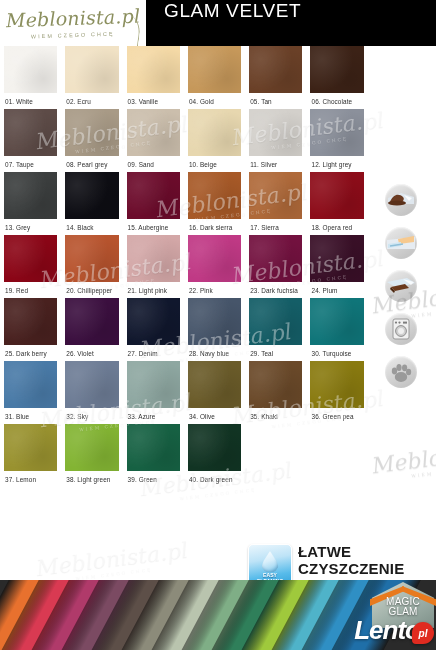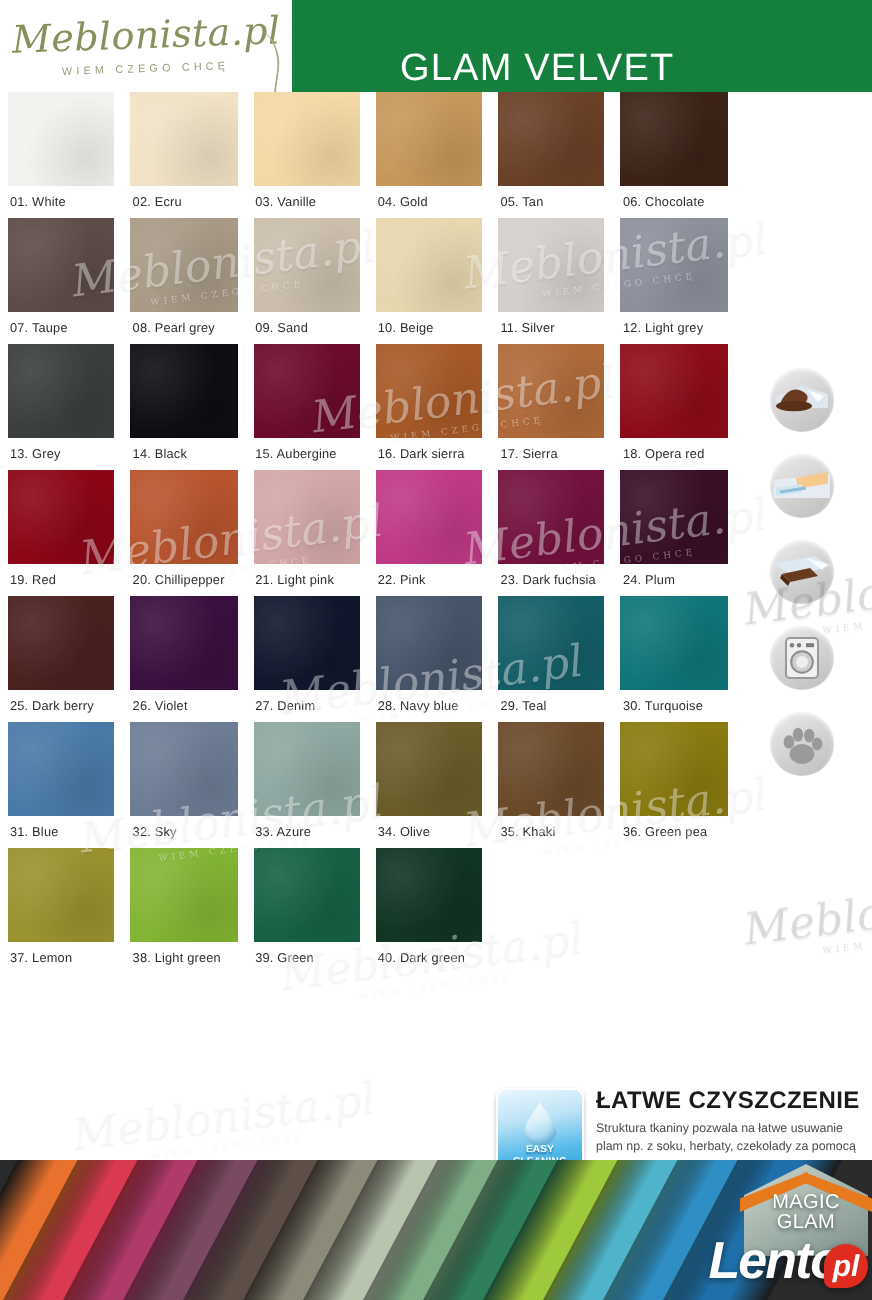--- a/index.html
+++ b/index.html
@@ -37,22 +37,22 @@
   }
   .brand-swoosh {
     position: absolute; right: 6px; bottom: -2px;
     width: 26px; height: 34px;
     border-right: 1.4px solid #a9ab82;
     border-radius: 0 60% 0 0;
     transform: rotate(8deg);
     pointer-events: none;
   }
   .title-bar {
-    flex: 1; background: #15803d;
-    display: flex; align-items: flex-end; padding-left: 36px;
+    flex: 1; background: #000000;
+    display: flex; align-items: flex-start;
   }
   .title-bar .title {
     color: #ffffff;
     font-size: 19px;
     letter-spacing: .6px;
     padding-left: 18px;
   }
 
   
   .main { position: relative; width: 436px; height: 534px; background:#fff; }
@@ -128,21 +128,21 @@
   .clean-badge .cb-text {
     position: absolute; left: 0; right: 0; bottom: 3.5px;
     text-align: center;
     font-size: 5px;
     font-weight: bold;
     color: #ffffff;
     letter-spacing: .1px;
     text-shadow: 0 1px 1px rgba(0,60,110,.6);
   }
   .clean-title {
-    font-size: 12px; font-weight: bold; color: #1b1b1b;
+    font-size: 15px; font-weight: bold; color: #1b1b1b;
     letter-spacing: .2px; line-height: 1.1;
   }
   .clean-desc {
     font-size: 6.2px; color: #4c4c4c;
     line-height: 1.55; margin-top: 2.5px;
   }
 
   
   .wm {
     position: absolute;
@@ -195,21 +195,21 @@
     position: absolute; right: 16px; bottom: 4px;
     font-size: 26px; font-weight: bold; font-style: italic;
     color: #ffffff; letter-spacing: -1px;
     text-shadow: 0 1px 3px rgba(0,0,0,.45);
   }
   .lento-pl {
     position: absolute; right: 2px; bottom: 6px;
     width: 22px; height: 22px;
     background: #e02b20;
     border-radius: 50% 50% 50% 4px;
-    color: #fff; font-size: 15px; font-weight: bold; font-style: italic;
+    color: #fff; font-size: 10px; font-weight: bold; font-style: italic;
     display: flex; align-items: center; justify-content: center;
     box-shadow: 0 1px 3px rgba(0,0,0,.4);
   }
 </style>
 </head>
 <body>
 
 <div class="header">
   <div class="brand">
     <div class="brand-name">Meblonista.pl</div>

